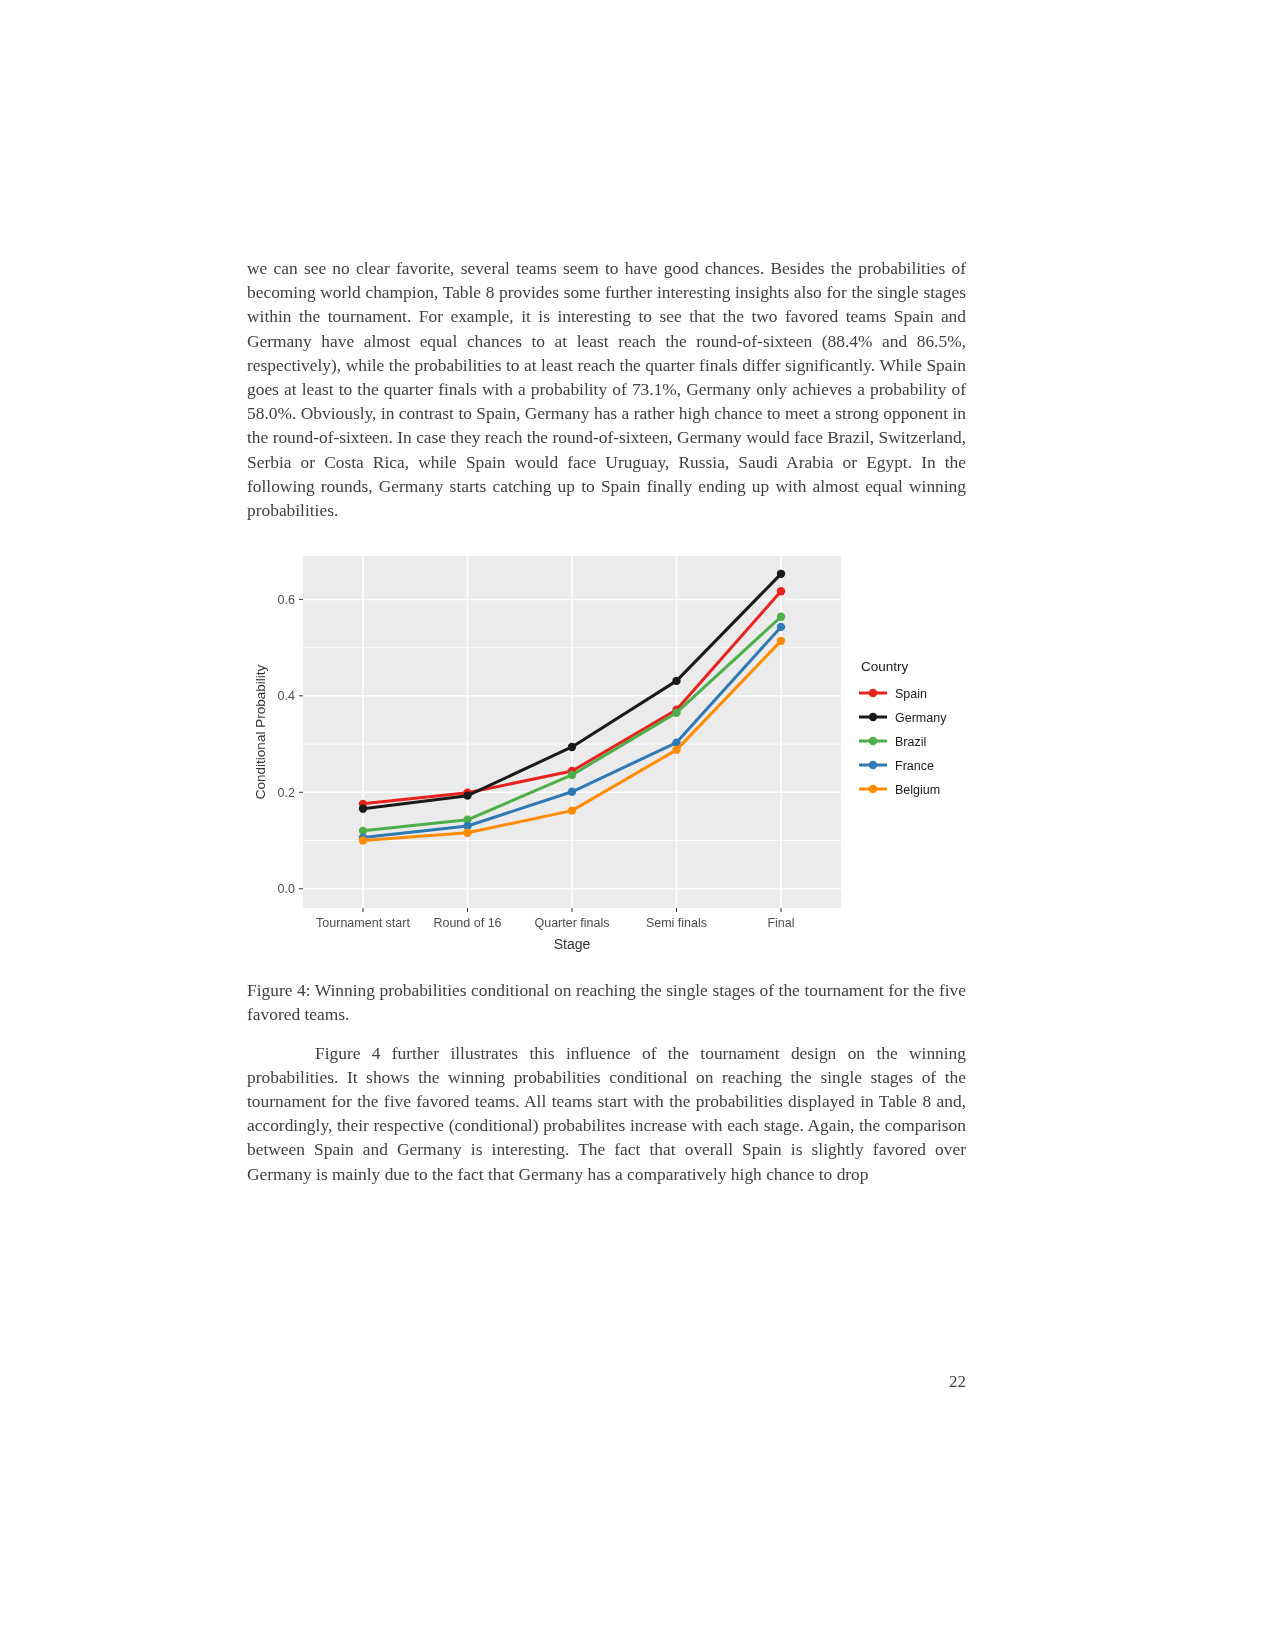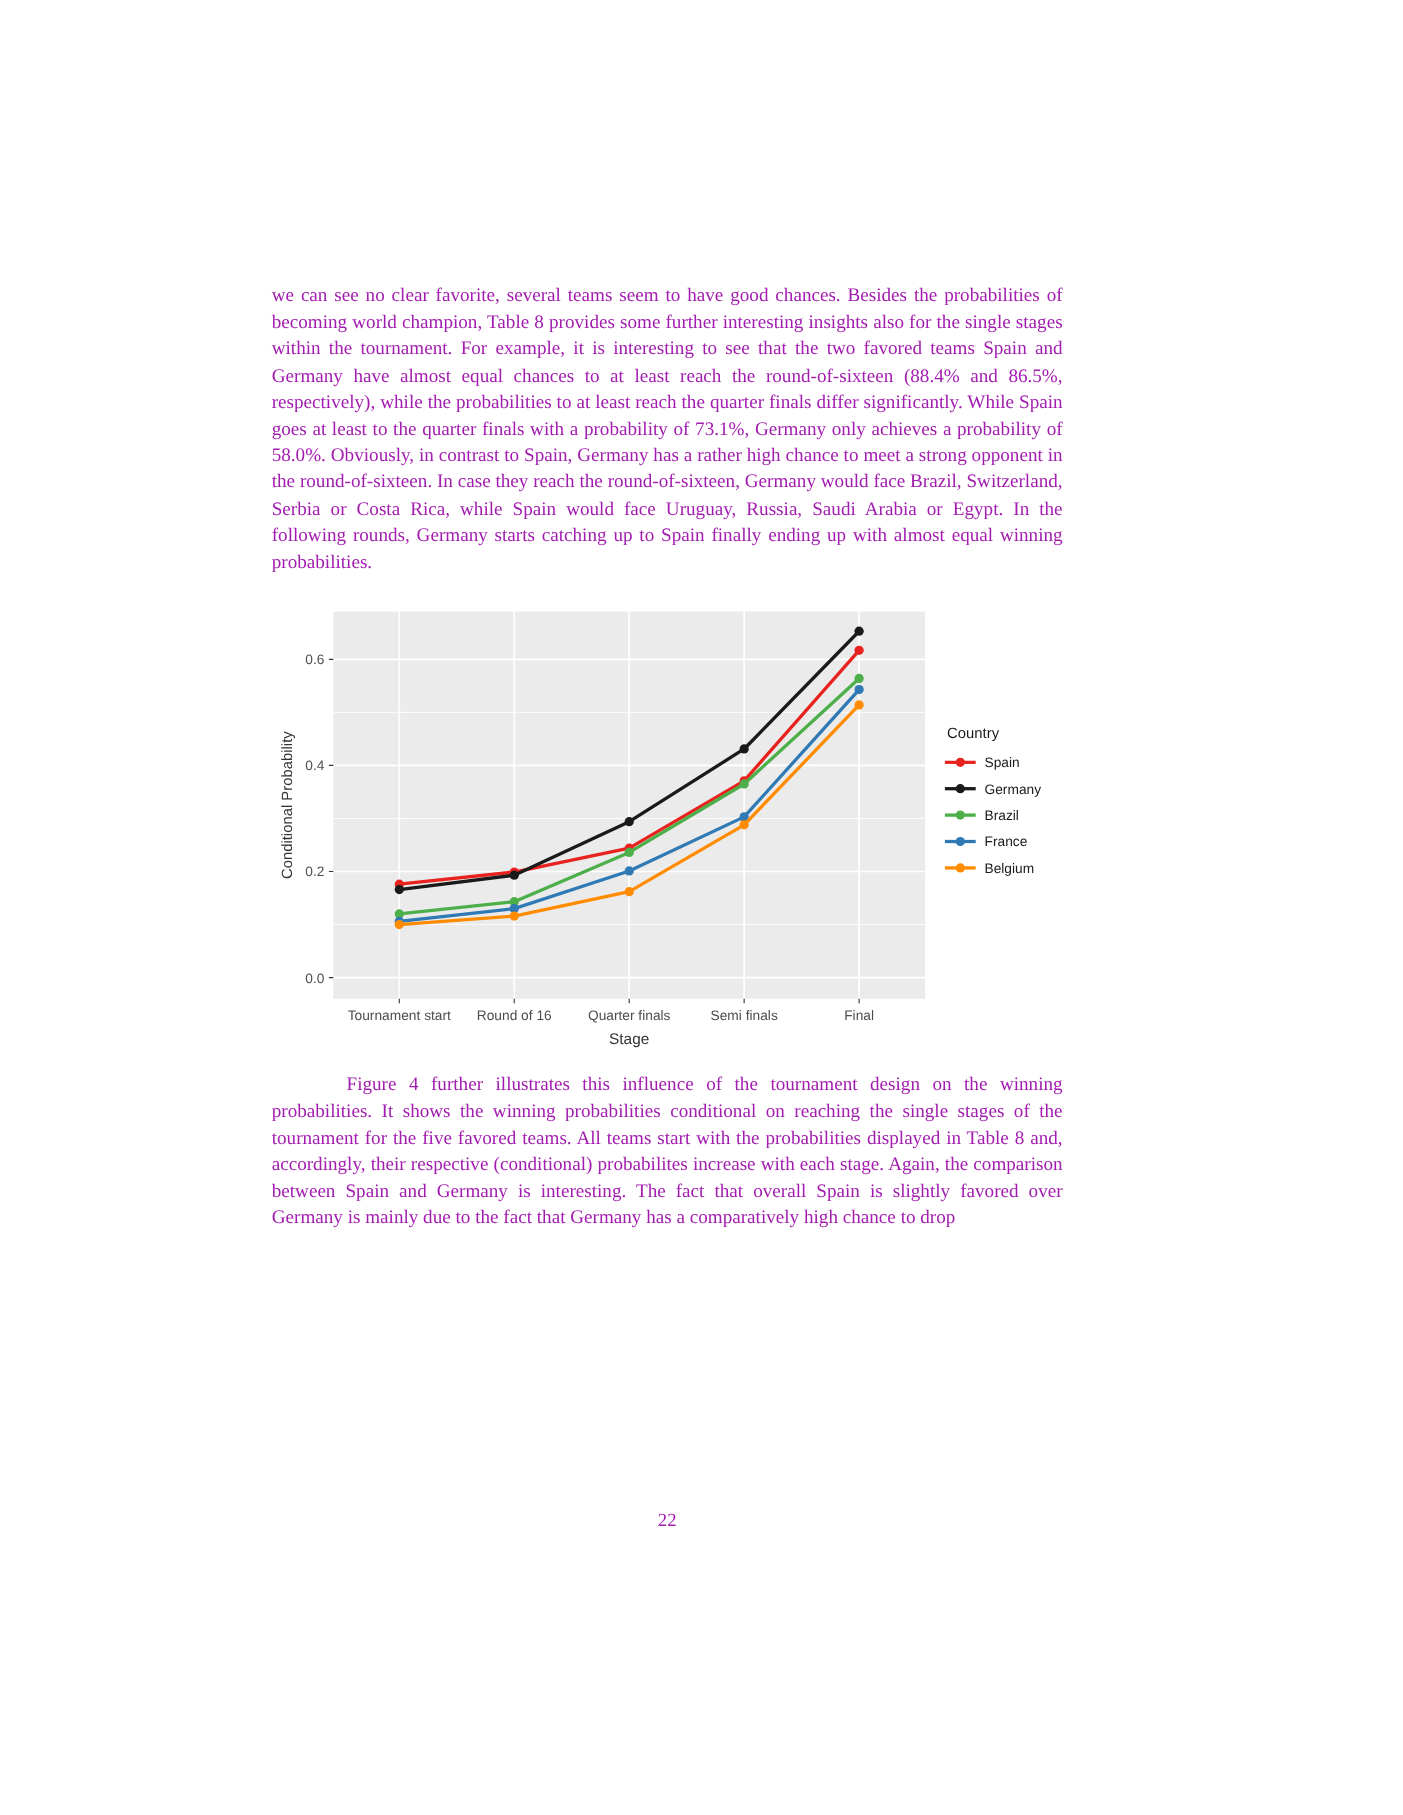--- a/index.html
+++ b/index.html
@@ -2,21 +2,21 @@
 <html><head>
 <meta charset="utf-8">
 <style>
   html,body{margin:0;padding:0;background:#ffffff;}
   .page{
     position:relative;
     width:1116px;
     height:1650px;
     background:#ffffff;
     font-family:"Liberation Serif", serif;
-    color:#a21caf;
+    color:#404040;
     overflow:hidden;
   }
   .content{
     position:absolute;
     left:247px;
     top:256px;
     width:719px;
   }
   .para{
     font-size:17.4px;
@@ -36,21 +36,21 @@
   }
   .para-indent{
     margin-top:14px;
     text-indent:68px;
   }
   .page-number{
     position:absolute;
     top:1372px;
     left:247px;
     width:719px;
-    text-align:center;
+    text-align:right;
     font-size:17px;
   }
   svg text{
     font-family:"Liberation Sans","DejaVu Sans",sans-serif;
   }
 </style>
 </head>
 <body>
 
 <div class="page">
@@ -135,19 +135,20 @@
           <text x="644" y="193.5" fill="#1a1a1a" font-size="12.5">Brazil</text>
           <line x1="608" x2="636" y1="213" y2="213" stroke="#2f79b5" stroke-width="3"></line>
           <circle cx="622" cy="213" r="4.2" fill="#2f79b5"></circle>
           <text x="644" y="217.5" fill="#1a1a1a" font-size="12.5">France</text>
           <line x1="608" x2="636" y1="237" y2="237" stroke="#ff8c00" stroke-width="3"></line>
           <circle cx="622" cy="237" r="4.2" fill="#ff8c00"></circle>
           <text x="644" y="241.5" fill="#1a1a1a" font-size="12.5">Belgium</text>
         </svg>
     </div>
 
+    <div class="figure-caption">Figure 4: Winning probabilities conditional on reaching the single stages of the tournament for the five favored teams.</div>
 
     <p class="para para-indent">Figure 4 further illustrates this influence of the tournament design on the winning probabilities. It shows the winning probabilities conditional on reaching the single stages of the tournament for the five favored teams. All teams start with the probabilities displayed in Table 8 and, accordingly, their respective (conditional) probabilites increase with each stage. Again, the comparison between Spain and Germany is interesting. The fact that overall Spain is slightly favored over Germany is mainly due to the fact that Germany has a comparatively high chance to drop</p>
 
   </div>
 
   <div class="page-number">22</div>
 </div>
 
 </body></html>

